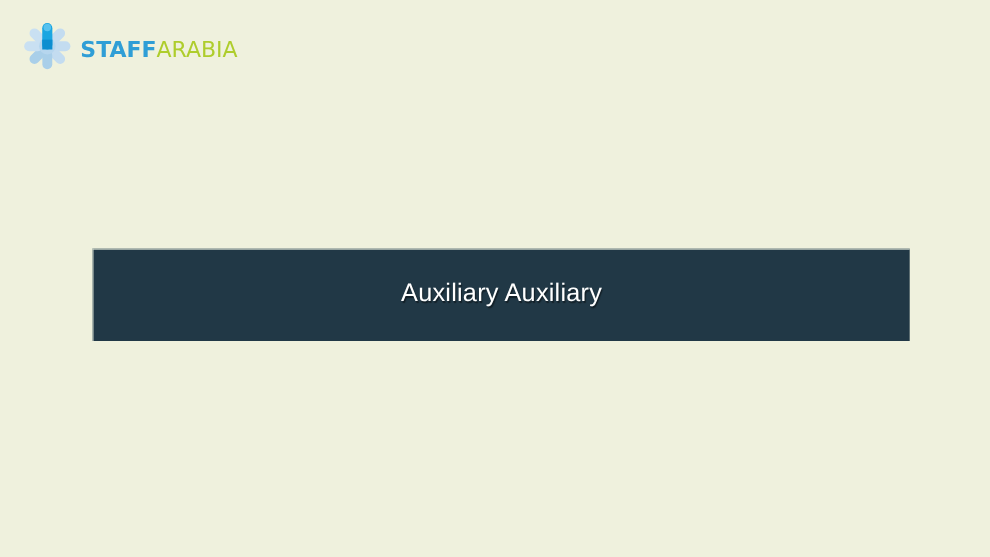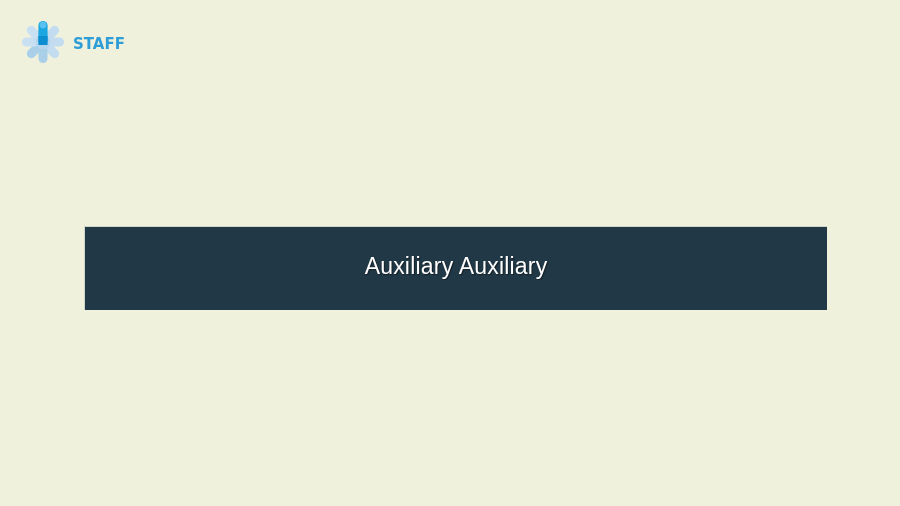--- a/index.html
+++ b/index.html
@@ -42,21 +42,21 @@
   #logo-mark svg { display: block; }
 
   #logo-wordmark {
     display: flex;
     align-items: baseline;
     letter-spacing: 0.5px;
     white-space: nowrap;
   }
   .wm {
     font-family: "DejaVu Sans", sans-serif;
-    font-size: 22px;
+    font-size: 29px;
     font-weight: 400;
     line-height: 1;
     font-variant: small-caps;
     text-transform: lowercase;
   }
   .wm-staff {
     color: #2f9ed6;
     font-weight: 700;
     letter-spacing: 0px;
   }
@@ -124,20 +124,21 @@
 
           <rect x="-4.6" y="-21" width="9.2" height="24" rx="4.6" fill="#19a6e1"></rect>
           <rect x="-4.6" y="-6" width="9.2" height="9" fill="#0d8ed0"></rect>
           <circle cx="0" cy="-17" r="3.4" fill="#57c2ef"></circle>
         </g>
       </svg>
     </div>
 
     <div id="logo-wordmark">
       <span class="wm wm-staff">staff</span>
+        <span class="wm wm-arabia">arabia</span>
     </div>
 
   </div>
 
   <div id="title-banner">
     <div id="title-text">Auxiliary Auxiliary</div>
   </div>
 
 </div>
 

